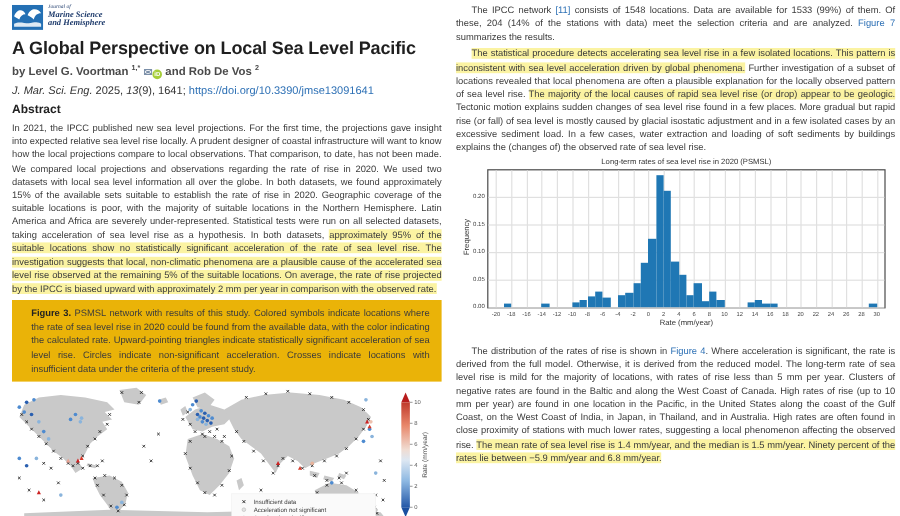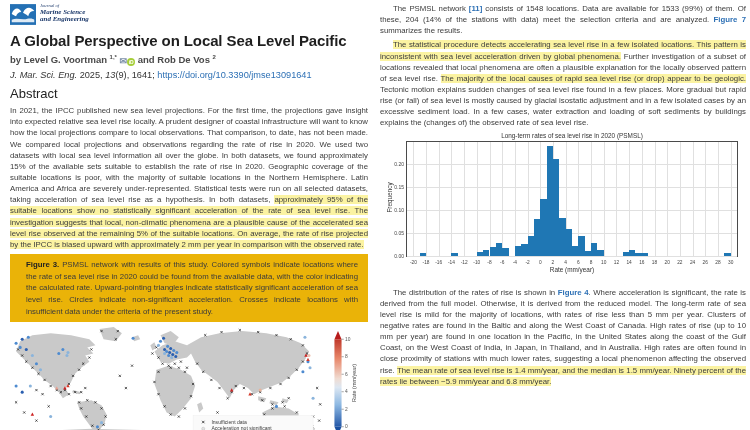--- a/index.html
+++ b/index.html
@@ -19,26 +19,26 @@
   .article-title{font-size:15px;font-weight:bold;color:#1f1f1f;margin:7px 0 5px 0;white-space:nowrap;letter-spacing:-0.1px;}
   .byline{font-size:9.5px;font-weight:bold;color:#4a4a4a;margin:0 0 4px 0;}
   .byline sup{font-size:6px;}
   .icon-badge{display:inline-block;vertical-align:-1px;}
   .envelope{color:#7b8fa8;font-size:9px;}
   .orcid{display:inline-block;width:8px;height:8px;border-radius:50%;background:#a6ce39;color:#fff;
          font-size:5px;font-weight:bold;text-align:center;line-height:8px;vertical-align:-1px;}
   .citation{font-size:9.2px;font-weight:normal;color:#333;margin:0 0 6px 0;}
   .citation .it{font-style:italic;}
   .doi-link{color:#2d70b5;text-decoration:none;}
-  .abstract-head{font-size:13px;font-weight:normal;color:#222;margin:2px 0 4px 0;}
+  .abstract-head{font-size:10px;font-weight:bold;color:#222;margin:2px 0 4px 0;}
 
   .body-text{font-size:7.8px;line-height:1.43;text-align:justify;color:#3b3b3b;margin:0 0 3px 0;}
   .indent{text-indent:13px;}
   .hl{background:#fbf3a2;}
-  .ref-link{color:#2d70b5;cursor:pointer;font-weight:bold;}
+  .ref-link{color:#2d70b5;cursor:pointer;}
 
   .fig-caption{background:#eab308;padding:5px 10px 5px 16px;font-size:7.8px;line-height:1.5;
                text-align:justify;color:#3b3b3b;margin:4px 0 3px 0;}
   .fig-caption b{color:#222;}
   .fig-caption-lg{background:#f5f5f5;padding:4px 8px 5px 10px;font-size:9.6px;line-height:1.45;
                   color:#3b3b3b;margin:2px 0 2px 0;text-align:left;}
 
   
   .hist{position:relative;width:366px;height:152px;margin:1px 0 3px 0;}
   .hist-title{position:absolute;left:26px;top:0;width:332px;text-align:center;font-size:6.4px;color:#333;}
@@ -64,21 +64,21 @@
     <div class="logo-row">
       <svg class="logo-mark" viewBox="0 0 30 24">
         <rect width="30" height="24" fill="#2470B4"></rect>
         <path d="M2,11 C5,3 11,4 13,9 C10,9 8,11 7,14 C5,13 3,12 2,11 Z" fill="#ffffff"></path>
         <path d="M15,10 C18,2 25,3 28,8 C24,8 22,10 21,14 C19,12 17,11 15,10 Z" fill="#ffffff"></path>
         <path d="M2,18 C8,15 14,19 20,17 C24,16 27,17 28,18 L28,21 L2,21 Z" fill="#ffffff" opacity="0.85"></path>
       </svg>
       <div class="logo-text">
         <div class="logo-small">Journal of</div>
         <div class="logo-big">Marine Science</div>
-        <div class="logo-big">and Engineering</div>
+        <div class="logo-big">and Hemisphere</div>
       </div>
     </div>
 
     <div class="article-title">A Global Perspective on Local Sea Level Pacific</div>
 
     <div class="byline"><span>by </span><span>Level G. Voortman</span>&nbsp;<sup>1,*</sup>
       <span class="icon-badge envelope">✉</span><span class="orcid">iD</span><span> and </span><span>Rob De Vos</span>&nbsp;<sup>2</sup></div>
 
     <div class="citation"><span class="it">J. Mar. Sci. Eng.</span>&nbsp;<span>2025</span><span>, </span><span class="it">13</span><span>(9), 1641; </span><a class="doi-link">https://doi.org/10.3390/jmse13091641</a></div>
 
@@ -313,21 +313,21 @@
               <text x="329.5" y="15.7" font-size="4.8" fill="#555">10</text>
             </g>
           <text transform="rotate(-90 340 57)" x="340" y="57" font-size="5.4" fill="#444" text-anchor="middle">Rate (mm/year)</text>
         </g>
       </svg>
     </div>
   </div>
 
   <div class="right-page">
 
-    <p class="body-text indent"><span>The PSMSL network </span><span class="ref-link">[11]</span><span> consists of 1548 locations. Data are available for 1533 (99%) of them. Of these, 204 (14% of the stations with data) meet the selection criteria and are analyzed. </span><span class="ref-link">Figure 7</span><span> summarizes the results.</span></p>
+    <p class="body-text indent"><span>The IPCC network </span><span class="ref-link">[11]</span><span> consists of 1548 locations. Data are available for 1533 (99%) of them. Of these, 204 (14% of the stations with data) meet the selection criteria and are analyzed. </span><span class="ref-link">Figure 7</span><span> summarizes the results.</span></p>
 
     <p class="body-text indent"><span class="hl">The statistical procedure detects accelerating sea level rise in a few isolated locations. This pattern is inconsistent with sea level acceleration driven by global phenomena.</span><span> Further investigation of a subset of locations revealed that local phenomena are often a plausible explanation for the locally observed pattern of sea level rise. </span><span class="hl">The majority of the local causes of rapid sea level rise (or drop) appear to be geologic.</span><span> Tectonic motion explains sudden changes of sea level rise found in a few places. More gradual but rapid rise (or fall) of sea level is mostly caused by glacial isostatic adjustment and in a few isolated cases by an excessive sediment load. In a few cases, water extraction and loading of soft sediments by buildings explains the (changes of) the observed rate of sea level rise.</span></p>
 
 
     <div class="hist">
       <div class="hist-title">Long-term rates of sea level rise in 2020 (PSMSL)</div>
       <div class="hist-ylabel">Frequency</div>
       <div class="hist-area" id="hist-area">
           <div class="vgrid" style="left: 1.92308%;"></div>
           <div class="xtick" style="left: 1.92308%;">-20</div>

